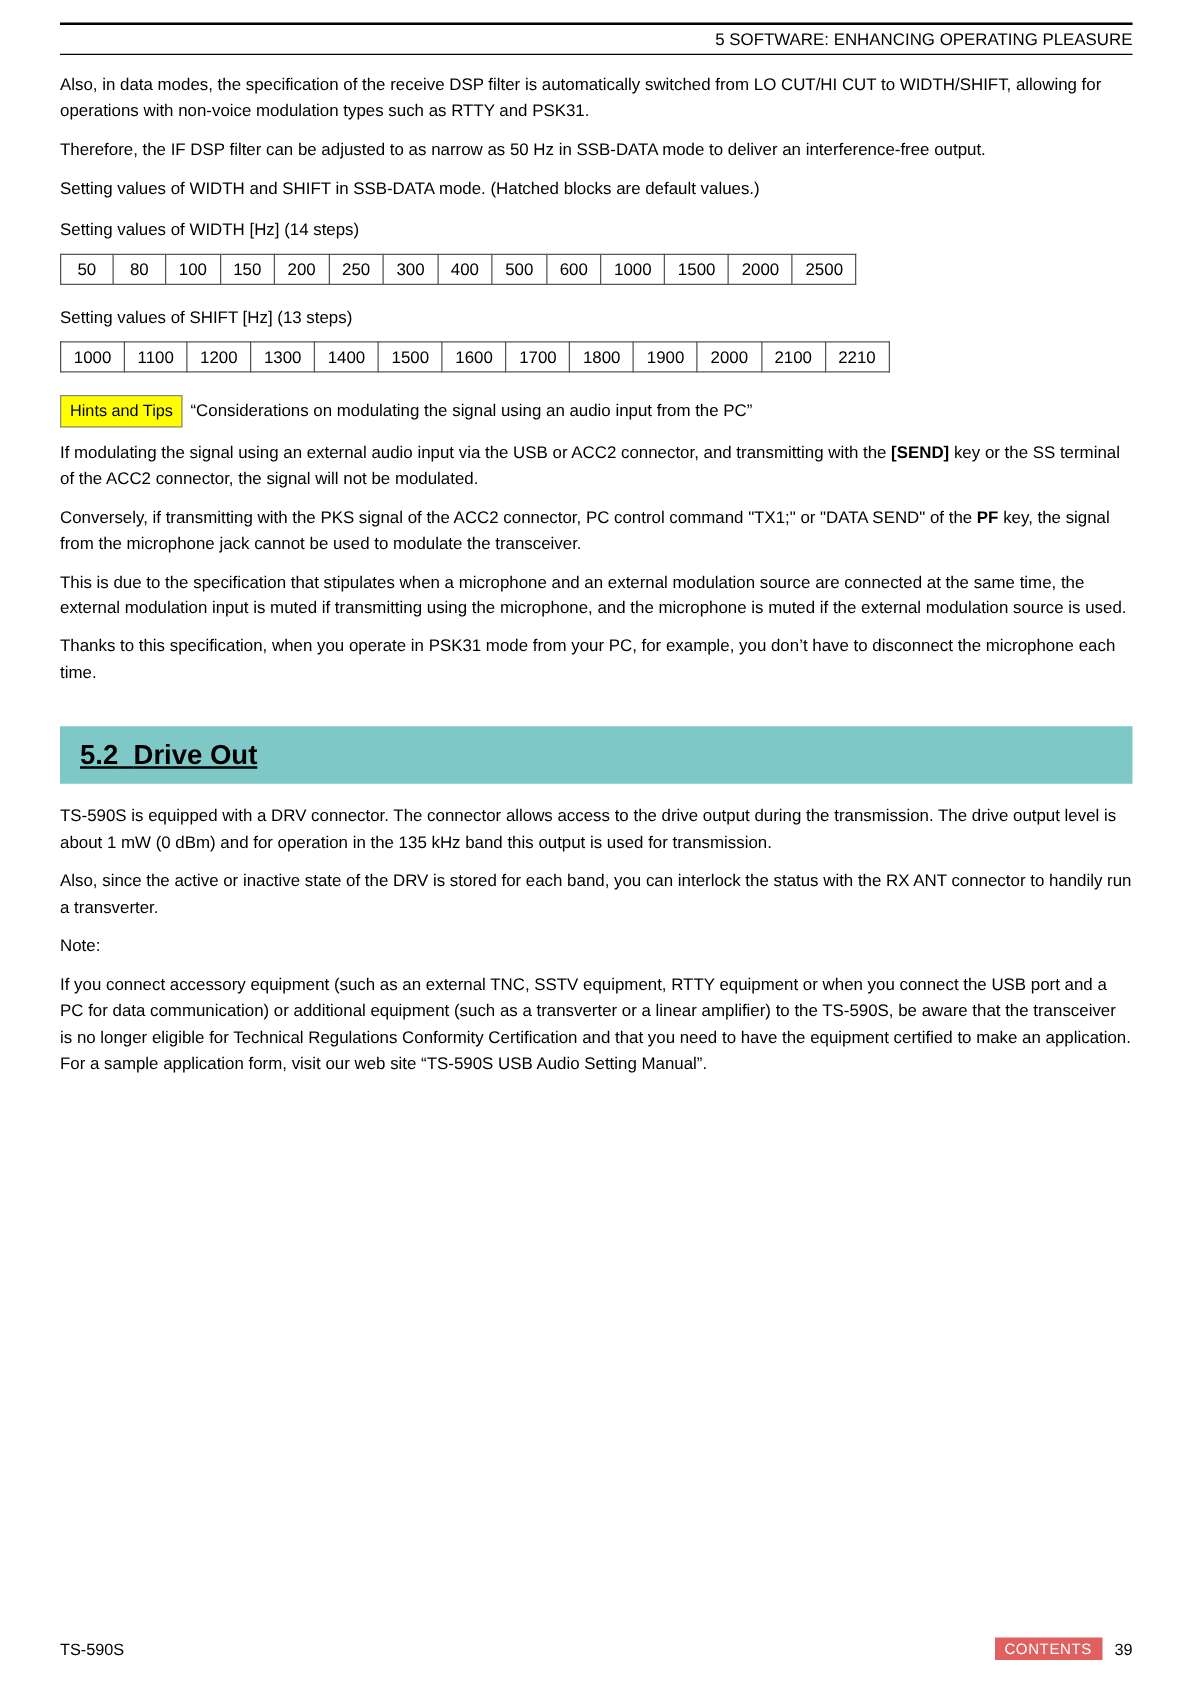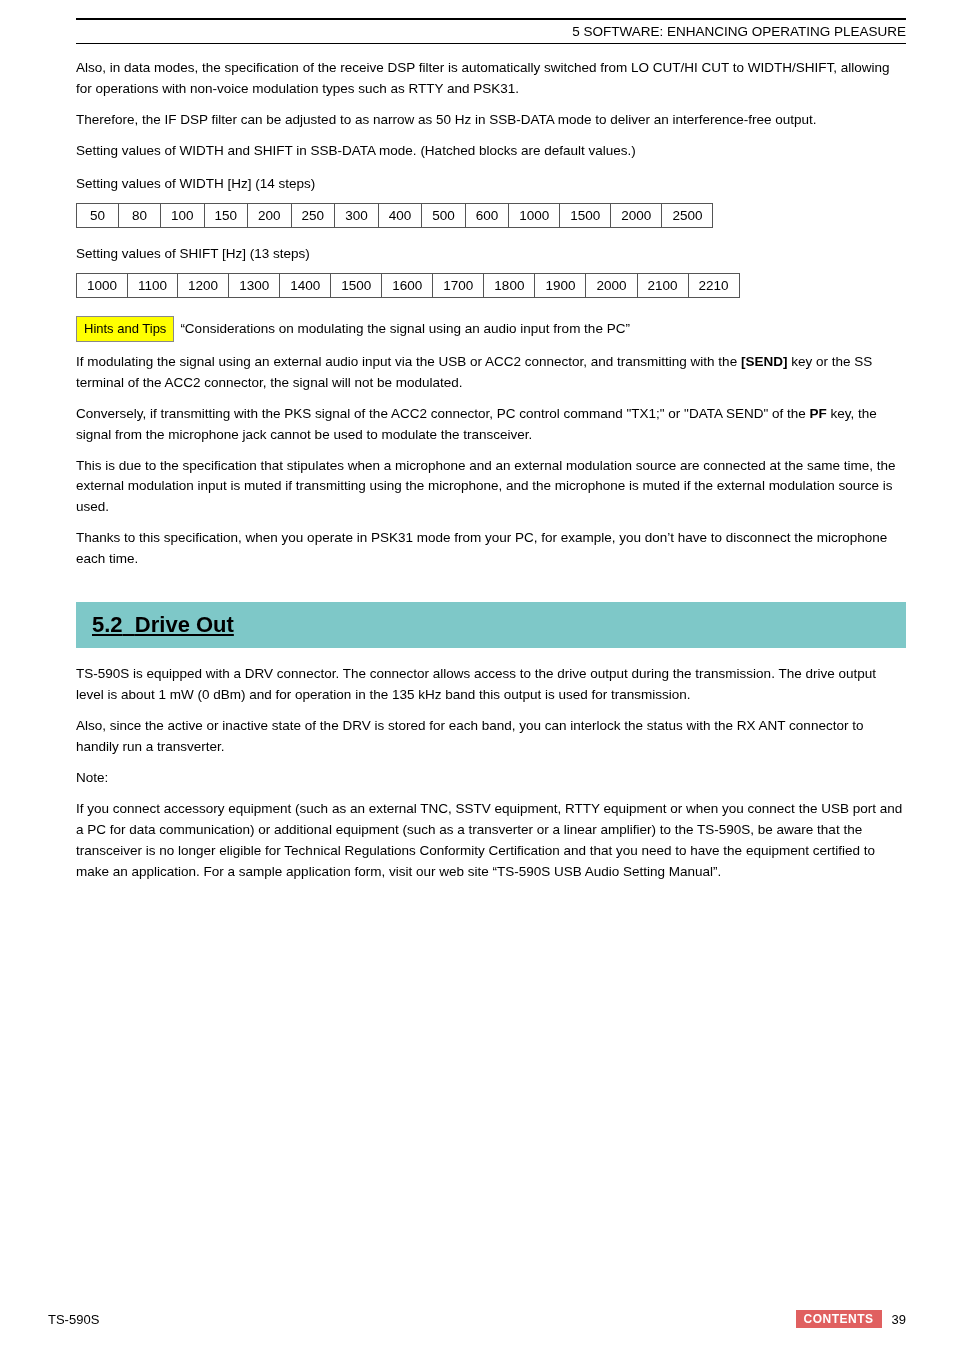--- a/index.html
+++ b/index.html
@@ -8,21 +8,21 @@
       font-size: 13.5px;
       color: #000;
       background: #fff;
       width: 954px;
       min-height: 1350px;
       position: relative;
     }
     .page {
       width: 954px;
       min-height: 1350px;
-      padding: 18px 48px 40px 76px;
+      padding: 18px 48px 40px 48px;
       position: relative;
     }
     
     .page-header {
       border-top: 2px solid #000;
       border-bottom: 1px solid #000;
       text-align: right;
       padding: 4px 0;
       margin-bottom: 14px;
       font-size: 13.5px;
@@ -86,21 +86,21 @@
       display: flex;
       justify-content: space-between;
       align-items: center;
       font-size: 13px;
     }
     .footer-contents {
       background: #e06060;
       color: #fff;
       padding: 2px 8px;
       font-size: 12px;
-      font-weight: bold;
+      font-weight: normal;
       letter-spacing: 0.5px;
     }
     
     .bold { font-weight: bold; }
   </style>
 </head>
 <body>
 
 <div class="page">
 

